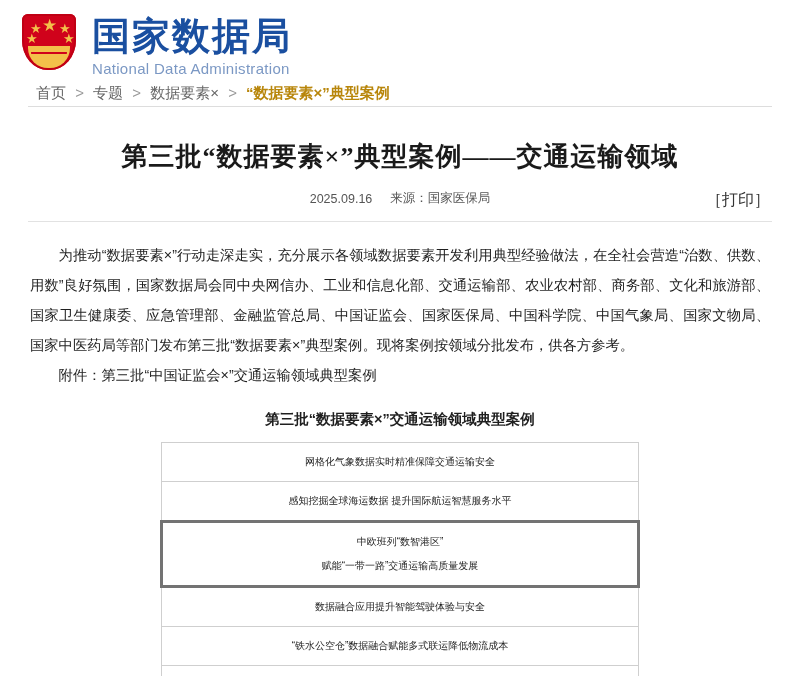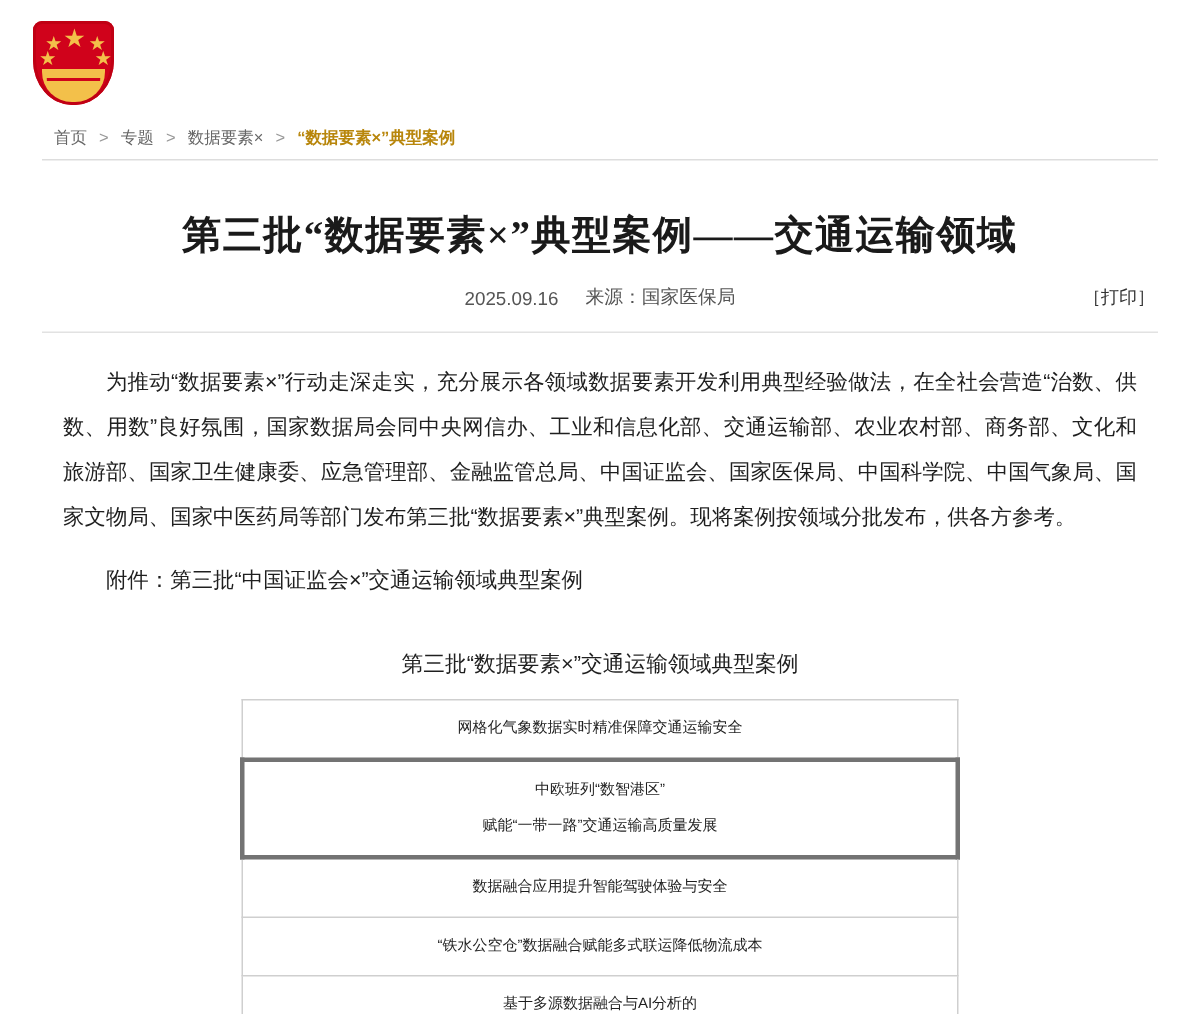--- a/index.html
+++ b/index.html
@@ -66,21 +66,21 @@
   }
   .en-title {
     font-size: 15px;
     color: #7b98c4;
     letter-spacing: 0.3px;
     margin-top: 2px;
   }
 
   
   .breadcrumb {
-    font-size: 11px;
+    font-size: 15px;
     color: #666;
     padding: 6px 0 0 36px;
     height: 24px;
   }
   .breadcrumb a { color: #666; text-decoration: none; }
   .breadcrumb .sep { margin: 0 5px; color:#999; }
   .breadcrumb .current { color: #b8860b; font-weight: bold; }
 
   .rule {
     border-top: 1px solid #ddd;
@@ -104,45 +104,45 @@
     position: relative;
     margin-top: 16px;
     font-size: 12.5px;
     color: #555;
   }
   .meta-row .date { margin-right: 18px; }
   .print-link {
     position: absolute;
     right: 30px;
     top: 0;
-    font-size: 12px;
+    font-size: 16px;
     color: #333;
   }
   .hr2 {
     border-top: 1px solid #e2e2e2;
     margin: 14px 28px 0 28px;
   }
 
   
   .body {
     padding: 0 30px;
     margin-top: 18px;
     font-size: 14.3px;
     line-height: 30px;
     color: #1f1f1f;
     text-align: justify;
   }
-  .body p { margin: 12px; }
+  .body p { margin: 0; }
   .indent { text-indent: 2em; }
 
   .table-title {
     text-align: center;
-    font-weight: normal;
+    font-weight: bold;
     font-size: 14.5px;
-    margin-top: 26px;
+    margin-top: 14px;
   }
 
   
   .case-table {
     width: 480px;
     margin: 8px auto 0 auto;
     border-collapse: collapse;
     position: relative;
   }
   .case-table td {
@@ -166,20 +166,24 @@
     <div class="emblem">
       <div class="shield"></div>
       <div class="gear"></div>
       <div class="gearline"></div>
       <span class="star s0">★</span>
       <span class="star s1">★</span>
       <span class="star s2">★</span>
       <span class="star s3">★</span>
       <span class="star s4">★</span>
     </div>
+    <div class="titleblock">
+      <div class="cn-title">国家数据局</div>
+      <div class="en-title">National Data Administration</div>
+    </div>
   </div>
 
   <div class="breadcrumb">
     <a href="#">首页</a>
     <span class="sep">&gt;</span>
     <a href="#">专题</a>
     <span class="sep">&gt;</span>
     <a href="#">数据要素×</a>
     <span class="sep">&gt;</span>
     <span class="current">“数据要素×”典型案例</span>
@@ -201,20 +205,23 @@
     <p class="indent">为推动“数据要素×”行动走深走实，充分展示各领域数据要素开发利用典型经验做法，在全社会营造“治数、供数、用数”良好氛围，国家数据局会同中央网信办、工业和信息化部、交通运输部、农业农村部、商务部、文化和旅游部、国家卫生健康委、应急管理部、金融监管总局、中国证监会、国家医保局、中国科学院、中国气象局、国家文物局、国家中医药局等部门发布第三批“数据要素×”典型案例。现将案例按领域分批发布，供各方参考。</p>
     <p class="indent">附件：第三批“中国证监会×”交通运输领域典型案例</p>
 
     <div class="table-title">第三批“数据要素×”交通运输领域典型案例</div>
 
     <table class="case-table">
       <tbody>
         <tr>
           <td>网格化气象数据实时精准保障交通运输安全</td>
         </tr>
+        <tr>
+          <td>感知挖掘全球海运数据 提升国际航运智慧服务水平</td>
+        </tr>
         <tr class="highlight">
           <td style="white-space: pre-line;">中欧班列“数智港区”
 赋能“一带一路”交通运输高质量发展</td>
         </tr>
         <tr>
           <td>数据融合应用提升智能驾驶体验与安全</td>
         </tr>
         <tr>
           <td>“铁水公空仓”数据融合赋能多式联运降低物流成本</td>
         </tr>

